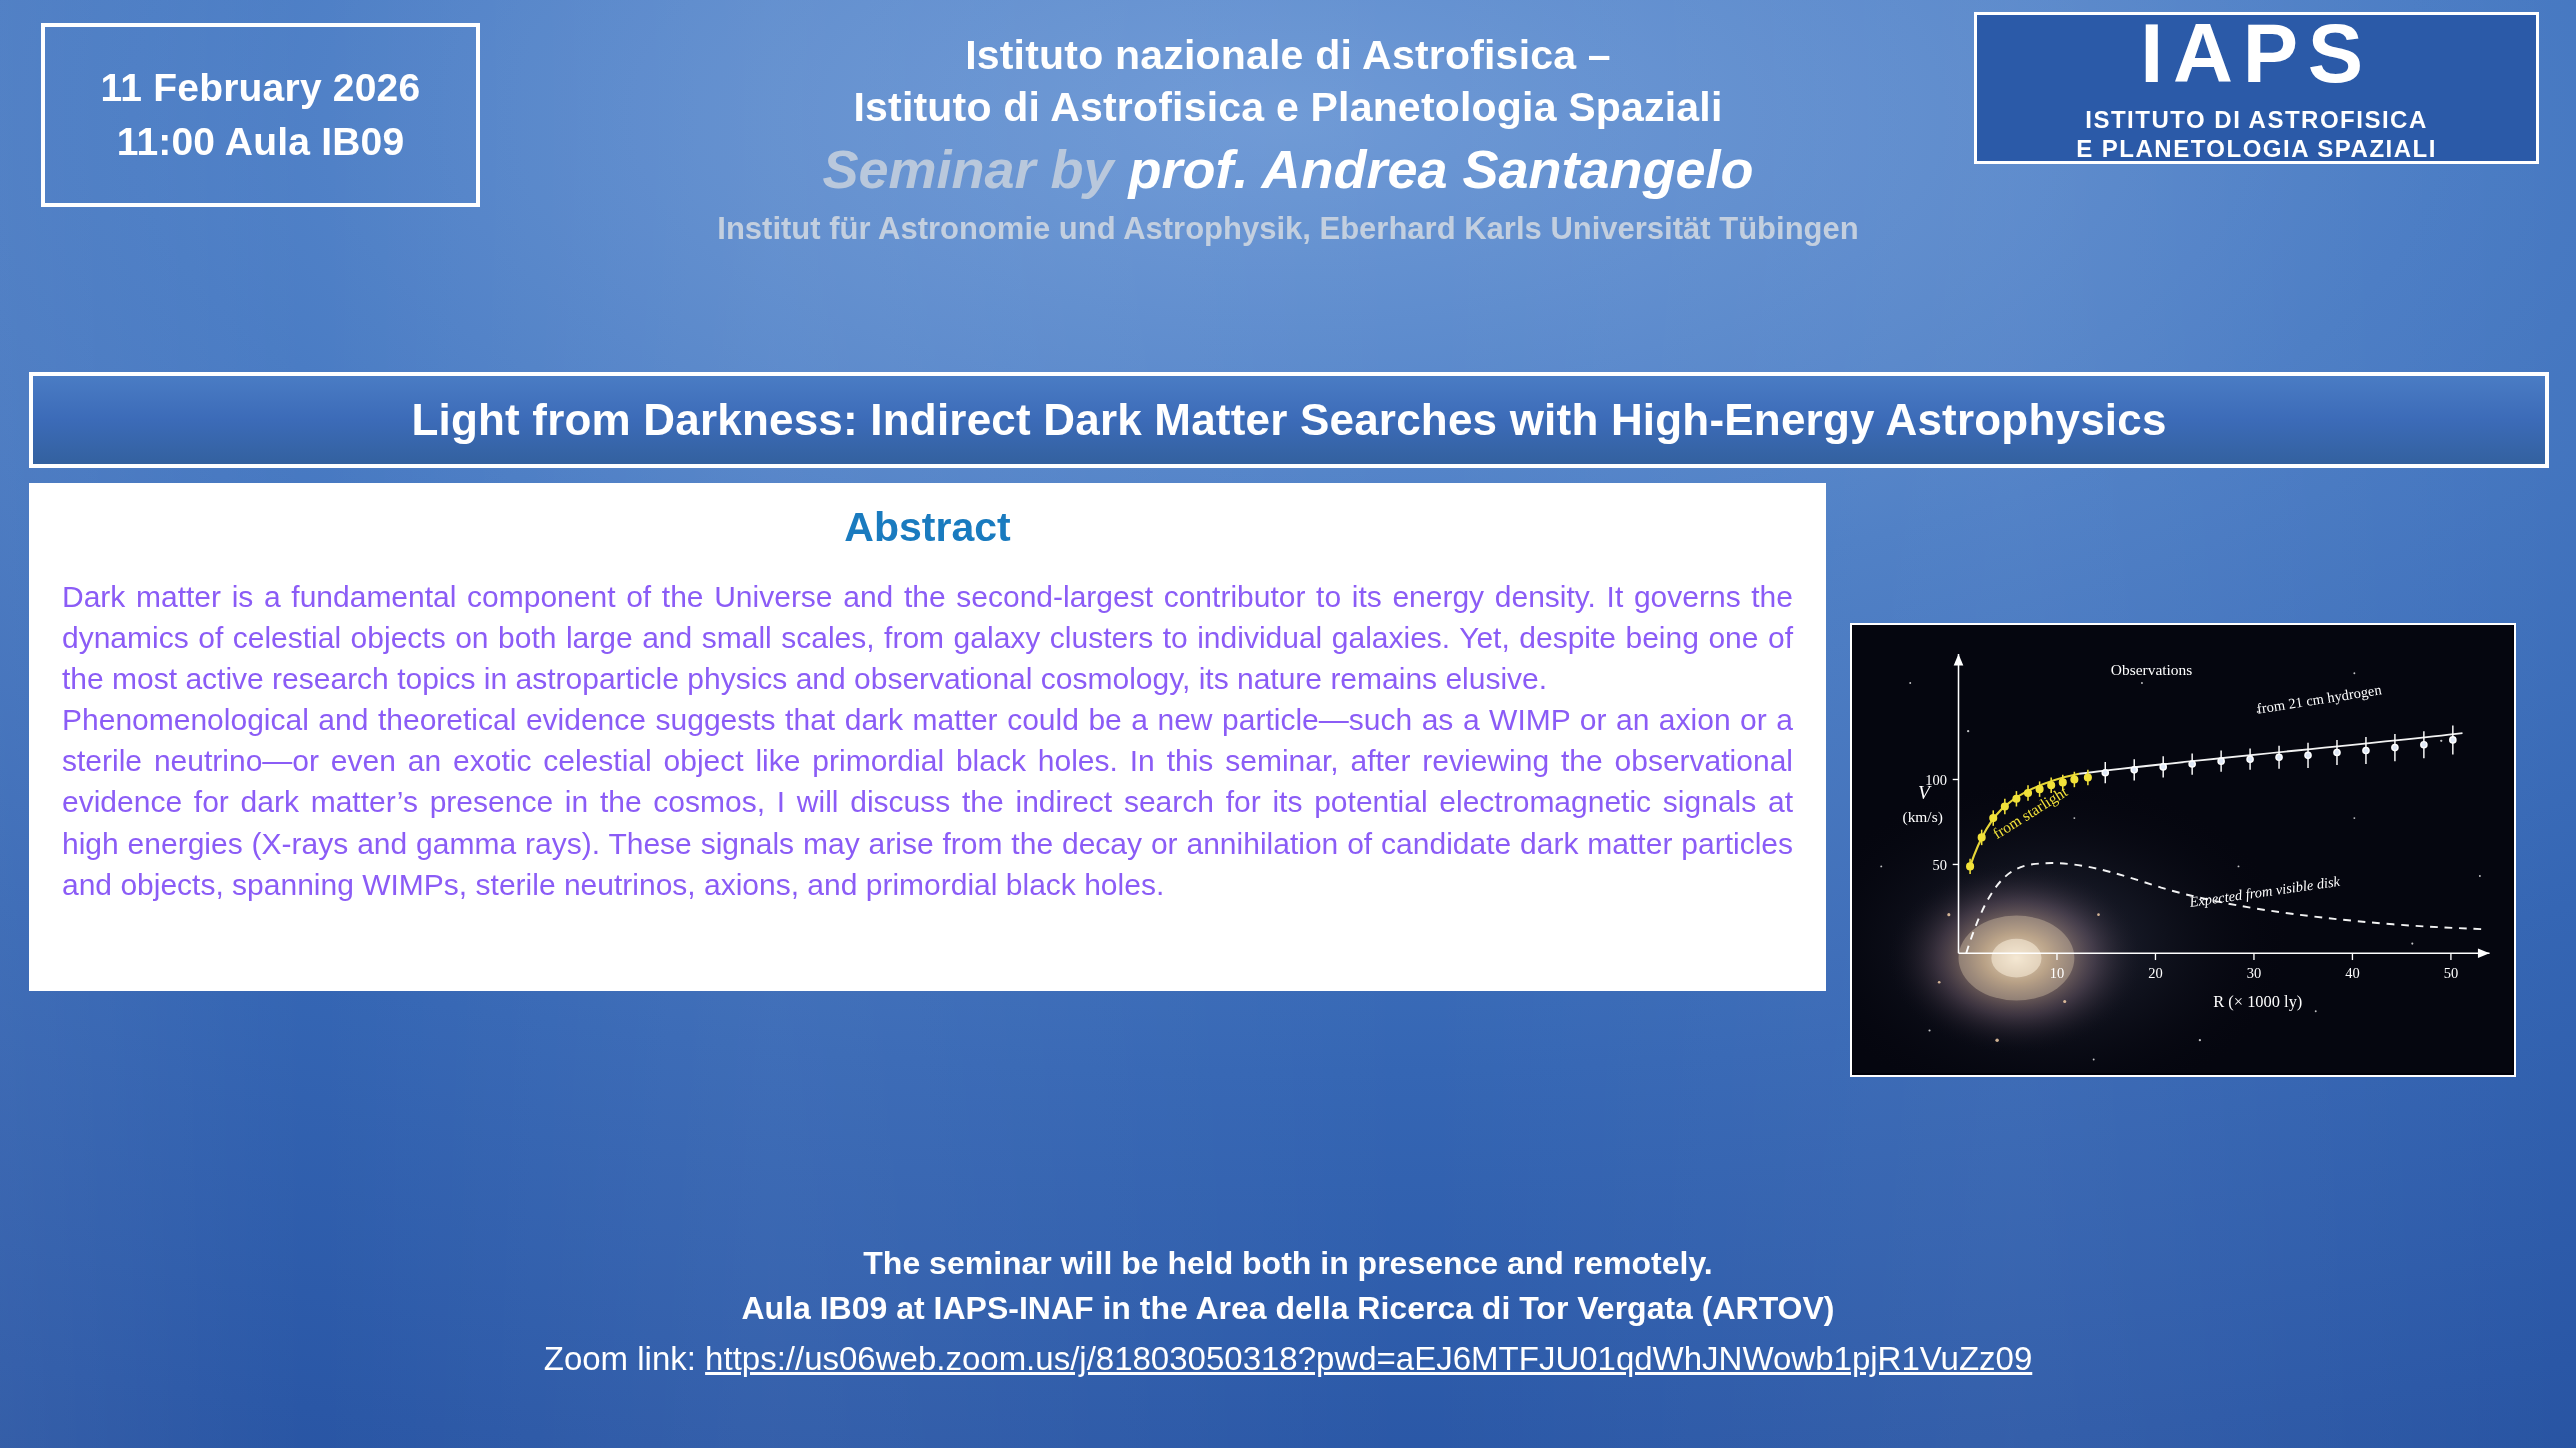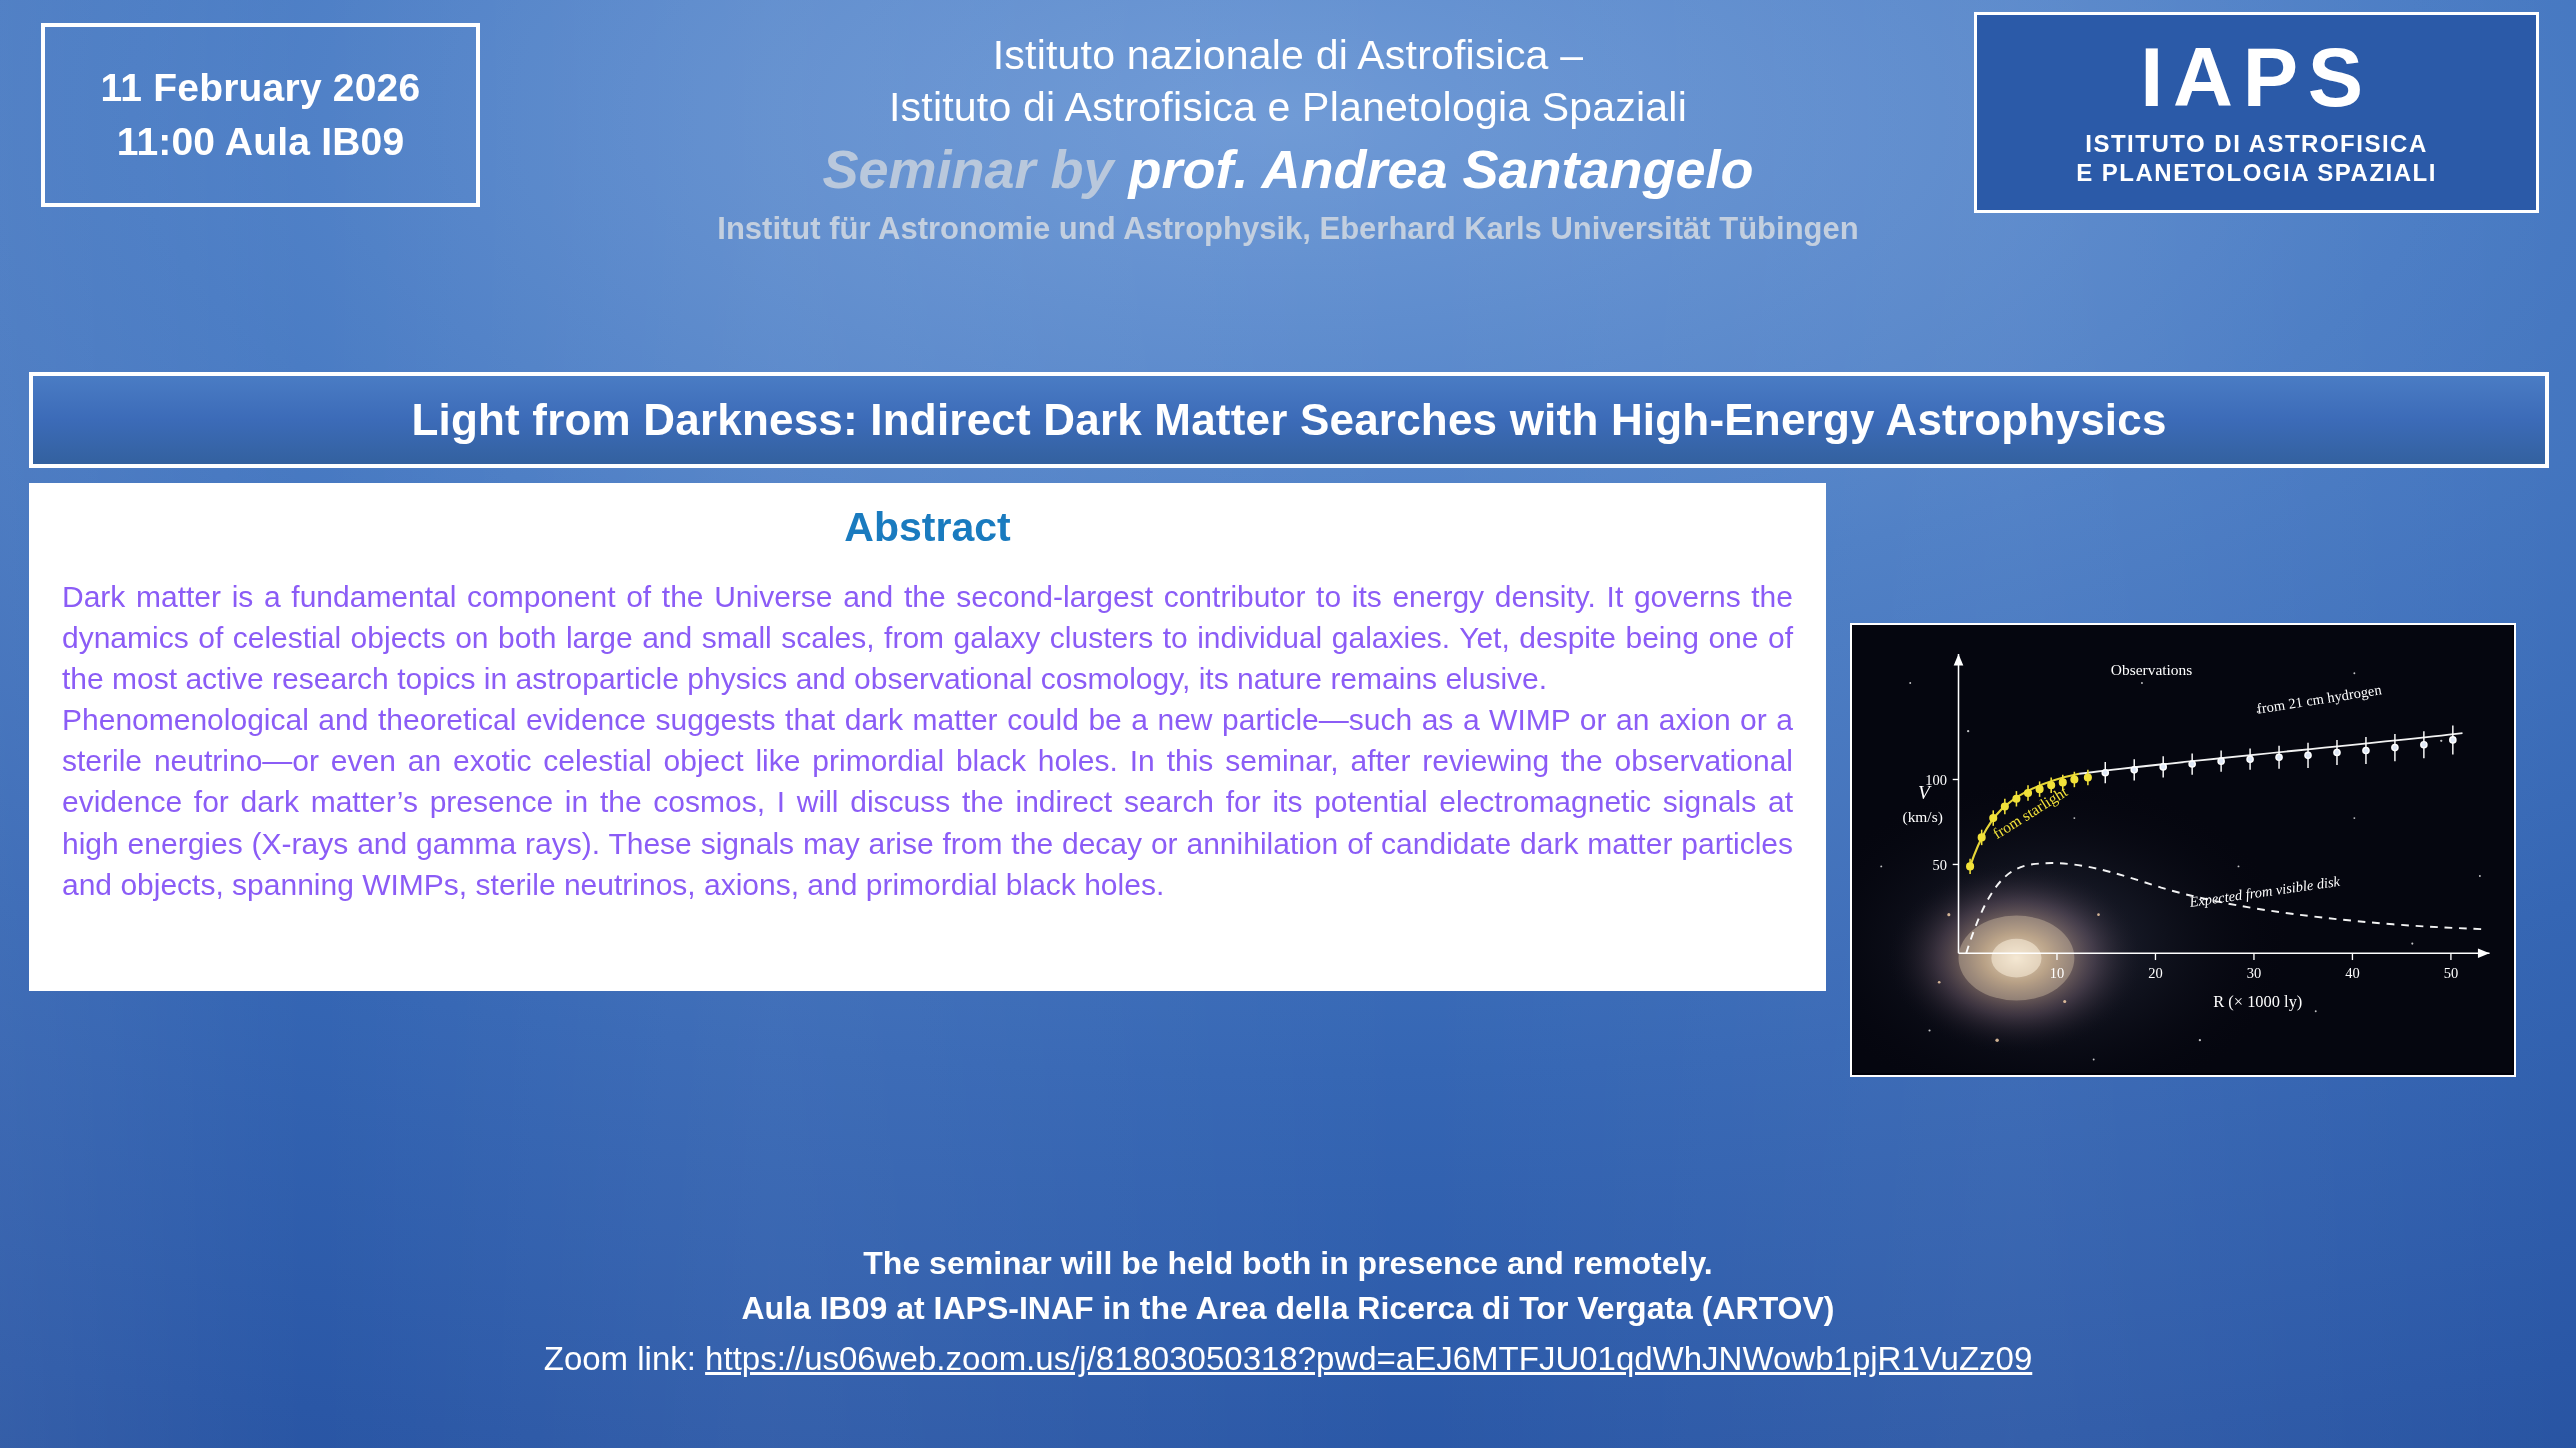--- a/index.html
+++ b/index.html
@@ -61,21 +61,21 @@
   .title-block {
     position: absolute;
     left: 483px;
     right: 483px;
     top: 29px;
     text-align: center;
     color: #ffffff;
   }
   .inst-line1, .inst-line2 {
     font-size: 41px;
-    font-weight: normal;
+    font-weight: bold;
     line-height: 1.28;
     letter-spacing: 0.2px;
   }
   .seminar-line {
     margin-top: 3.9px;
     font-size: 54px;
     font-weight: bold;
     line-height: 1.16;
     white-space: nowrap;
     font-style: italic;
@@ -88,21 +88,21 @@
     font-weight: bold;
     color: #c3cfdf;
     line-height: 1.25;
   }
 
   .logo {
     position: absolute;
     right: 37px;
     top: 11.6px;
     width: 565px;
-    height: 201px;
+    height: 152px;
     border: 3.9px solid #ffffff;
     background: #2b5aa8;
     display: flex;
     flex-direction: column;
     align-items: center;
     justify-content: center;
     color: #ffffff;
   }
   .logo-main {
     font-size: 83px;

